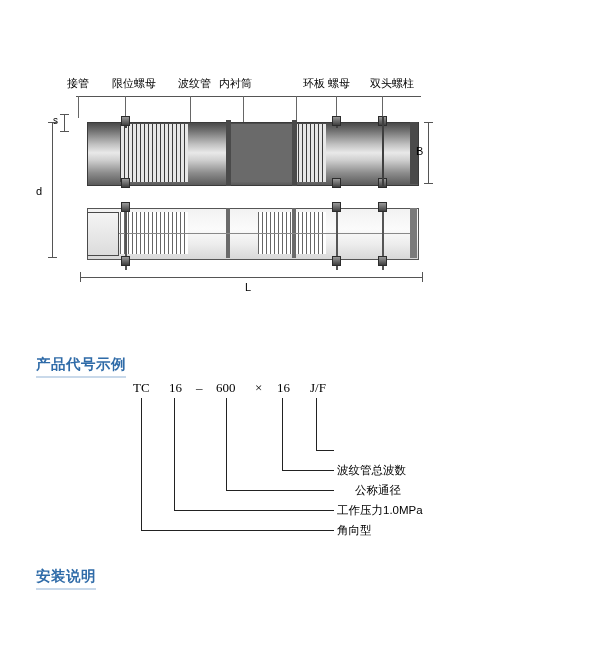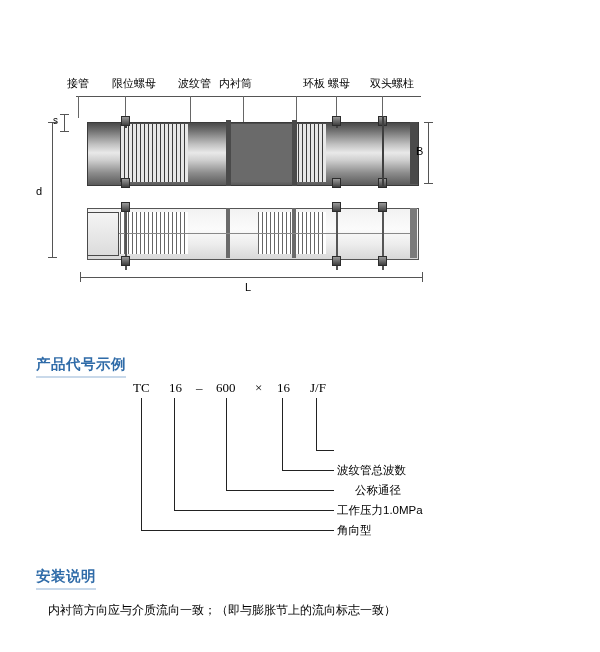--- a/index.html
+++ b/index.html
@@ -283,15 +283,14 @@
     <div class="cl-h" style="left:74px; top:130px; width:160px;"></div>
     <div class="code-desc" style="left:237px; top:123px;">工作压力1.0MPa</div>
 
     <div class="cl-v" style="left:41px; top:18px; height:132px;"></div>
     <div class="cl-h" style="left:41px; top:150px; width:193px;"></div>
     <div class="code-desc" style="left:237px; top:143px;">角向型</div>
   </div>
 
   <div class="sec-title underline" id="title3">安装说明</div>
 
-  <div class="note" id="note1">内衬筒方向应与介质流向一致；（即与膨胀节上的流向标志一致）</div>
 
 </div>
 
 </body></html>

